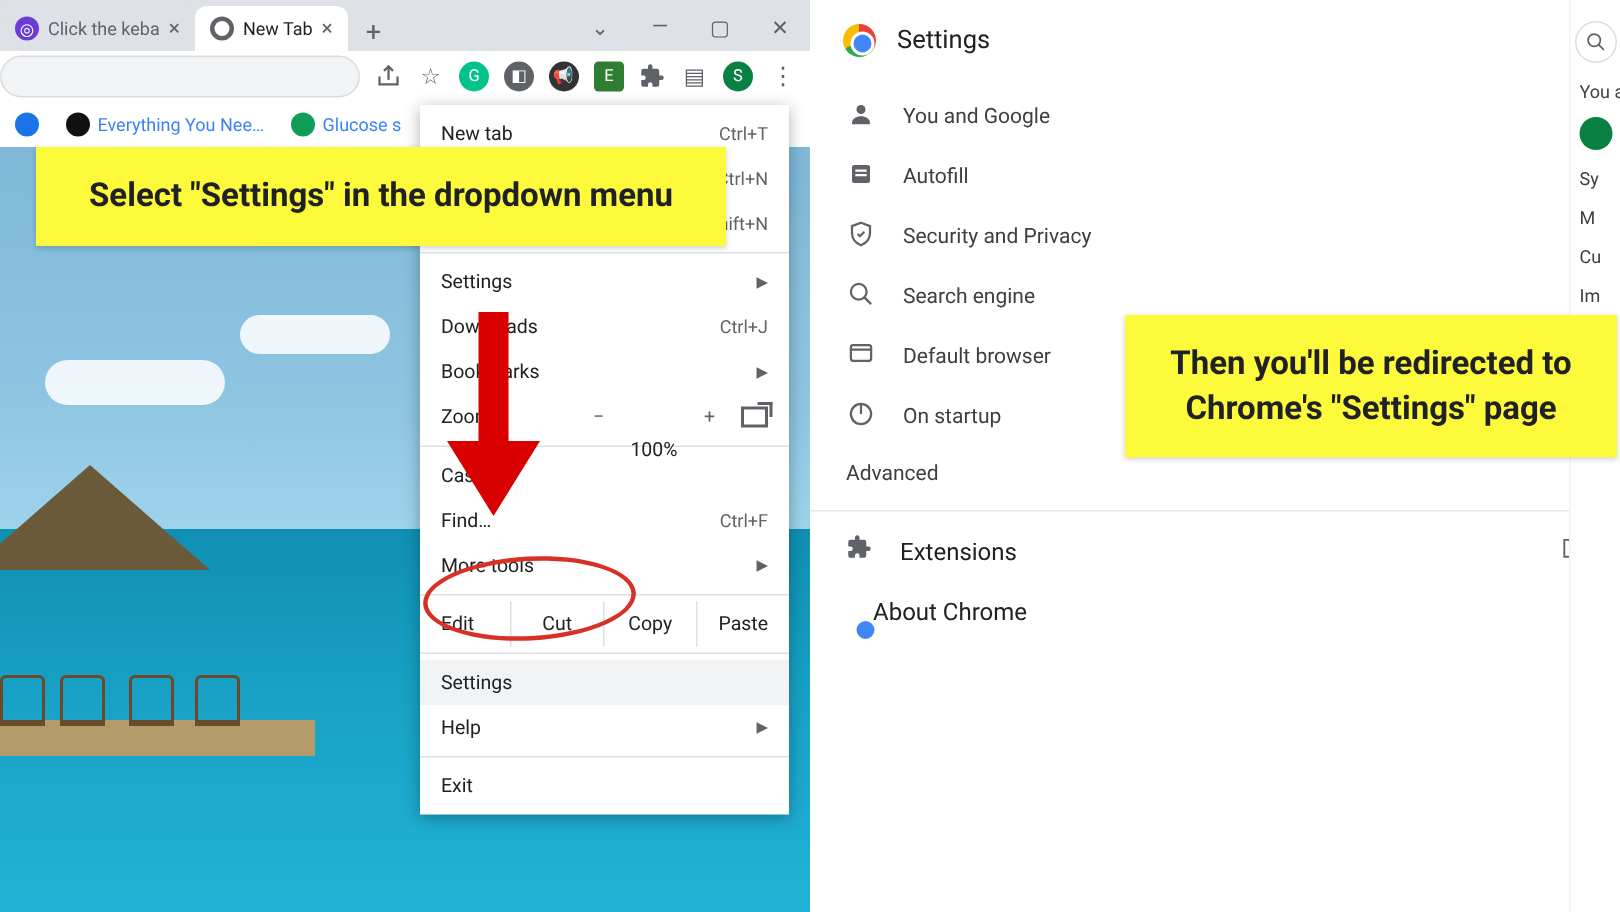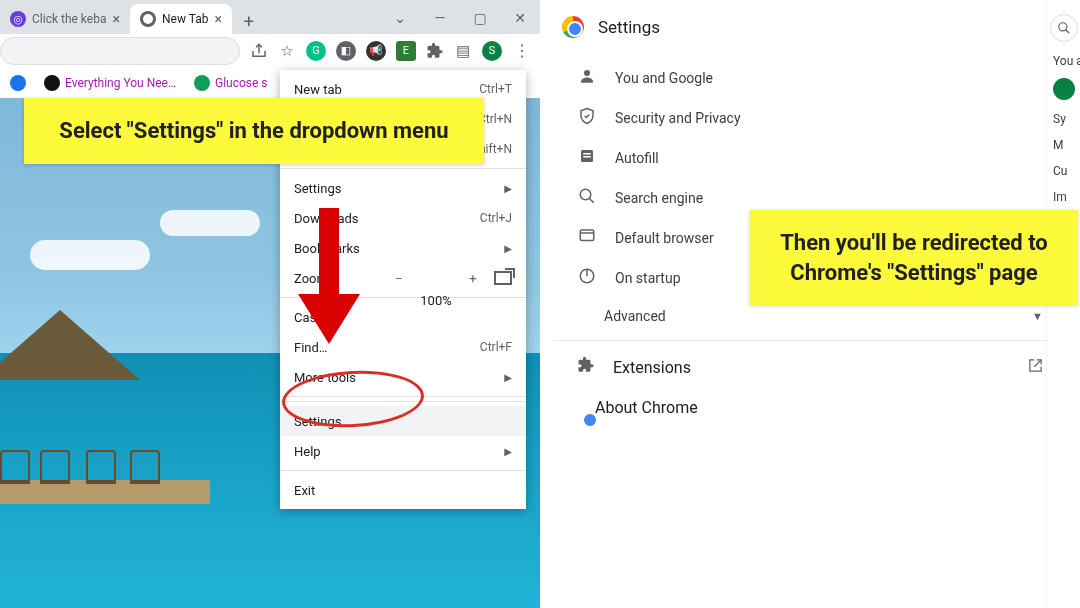--- a/index.html
+++ b/index.html
@@ -121,21 +121,21 @@
     font-size:11px;color:#fff;
   }
   .kebab{width:20px;text-align:center;color:#5f6368;font-size:16px;}
   
   .bookmarkbar{
     position:absolute; left:0; top:68px;
     width:540px; height:30px;
     background:#fff;
     display:flex; align-items:center;
     padding:0 10px; gap:18px;
-    font-size:12px; color:#a21caf;
+    font-size:12px; color:#3b82f6;
     z-index:2;
   }
   .bookmarkbar .bm{display:flex;align-items:center;gap:5px;}
   .bookmarkbar .bmico{width:16px;height:16px;border-radius:50%;display:inline-block;}
   
   .menu{
     position:absolute;
     right:14px; top:70px;
     width:246px;
     background:#fff;
@@ -214,30 +214,30 @@
     display:flex;align-items:center;gap:14px;
     padding:16px 22px;
     font-size:17px;
   }
   .chrome-logo{
     width:22px;height:22px;border-radius:50%;
     background:conic-gradient(#ea4335 0 120deg,#34a853 120deg 240deg,#fbbc04 240deg 360deg);
     position:relative;
   }
   .chrome-logo::after{content:'';position:absolute;left:5px;top:5px;width:12px;height:12px;border-radius:50%;background:#4285f4;border:2px solid #fff;}
-  .settings-nav{padding:4px 13px;}
+  .settings-nav{padding:4px 0;}
   .settings-nav .ni{
     display:flex;align-items:center;gap:18px;
     height:40px;padding:0 24px;
     font-size:14px;color:#3c4043;
   }
   .settings-nav .ni .nic{width:20px;color:#5f6368;font-size:16px;text-align:center;}
   .settings-nav .adv{
     display:flex;align-items:center;justify-content:space-between;
-    padding:10px 24px 10px 24px;font-size:14px;color:#3c4043;margin-left:27px;
+    padding:10px 24px 10px 24px;font-size:14px;color:#3c4043;
   }
   .settings-nav hr{border:none;border-top:1px solid #e8eaed;margin:6px 0;}
   .settings-nav .ext{display:flex;align-items:center;gap:18px;height:40px;padding:0 24px;font-size:16px;}
   .settings-nav .ext .open{margin-left:auto;color:#5f6368;font-size:14px;}
 
   
   .peek{
     position:absolute; right:0; top:0;
     width:34px; height:608px;
     background:#fff;
@@ -371,20 +371,26 @@
     </div>
     <div class="mi">
       <span>Find…</span>
       <span class="sc">Ctrl+F</span>
     </div>
     <div class="mi">
       <span>More tools</span>
       <span class="arw">▶</span>
     </div>
     <hr>
+    <div class="editrow">
+      <div>Edit</div>
+      <div>Cut</div>
+      <div>Copy</div>
+      <div>Paste</div>
+    </div>
     <hr>
     <div class="mi settings-hl">
       <span>Settings</span>
     </div>
     <div class="mi">
       <span>Help</span>
       <span class="arw">▶</span>
     </div>
     <hr>
     <div class="mi">
@@ -411,36 +417,36 @@
       <span class="nic">
         <svg class="icn" viewBox="0 0 24 24" fill="#5f6368">
             <circle cx="12" cy="8" r="4"></circle>
             <path d="M4 20c0-4 4-6 8-6s8 2 8 6v1H4z"></path>
           </svg>
       </span>
       <span>You and Google</span>
     </div>
     <div class="ni">
       <span class="nic">
-        <svg class="icn" viewBox="0 0 24 24" fill="none" stroke="#5f6368" stroke-width="2">
-            <path d="M12 2l8 3v6c0 5-3.5 9-8 11-4.5-2-8-6-8-11V5l8-3z"></path>
-            <path d="M9 12l2 2 4-4"></path>
-          </svg>
-      </span>
-      <span>Security and Privacy</span>
-    </div>
-    <div class="ni">
-      <span class="nic">
         <svg class="icn" viewBox="0 0 24 24" fill="#5f6368">
             <rect x="4" y="4" width="16" height="16" rx="2"></rect>
             <rect x="7" y="8" width="10" height="2" fill="#fff"></rect>
             <rect x="7" y="12" width="10" height="2" fill="#fff"></rect>
           </svg>
       </span>
       <span>Autofill</span>
+    </div>
+    <div class="ni">
+      <span class="nic">
+        <svg class="icn" viewBox="0 0 24 24" fill="none" stroke="#5f6368" stroke-width="2">
+            <path d="M12 2l8 3v6c0 5-3.5 9-8 11-4.5-2-8-6-8-11V5l8-3z"></path>
+            <path d="M9 12l2 2 4-4"></path>
+          </svg>
+      </span>
+      <span>Security and Privacy</span>
     </div>
     <div class="ni">
       <span class="nic">
         <svg class="icn" viewBox="0 0 24 24" fill="none" stroke="#5f6368" stroke-width="2">
             <circle cx="10" cy="10" r="7"></circle>
             <line x1="21" y1="21" x2="15" y2="15"></line>
           </svg>
       </span>
       <span>Search engine</span>
     </div>

